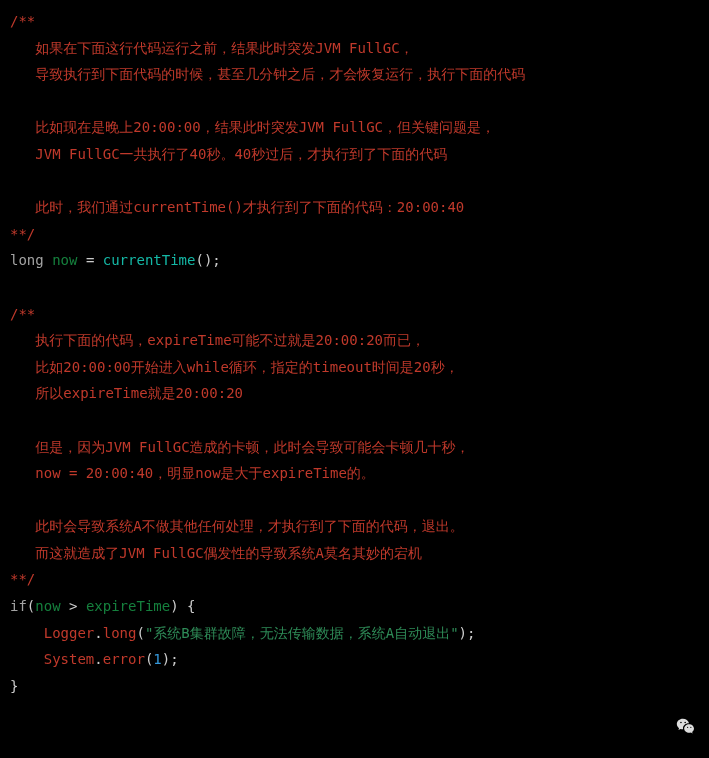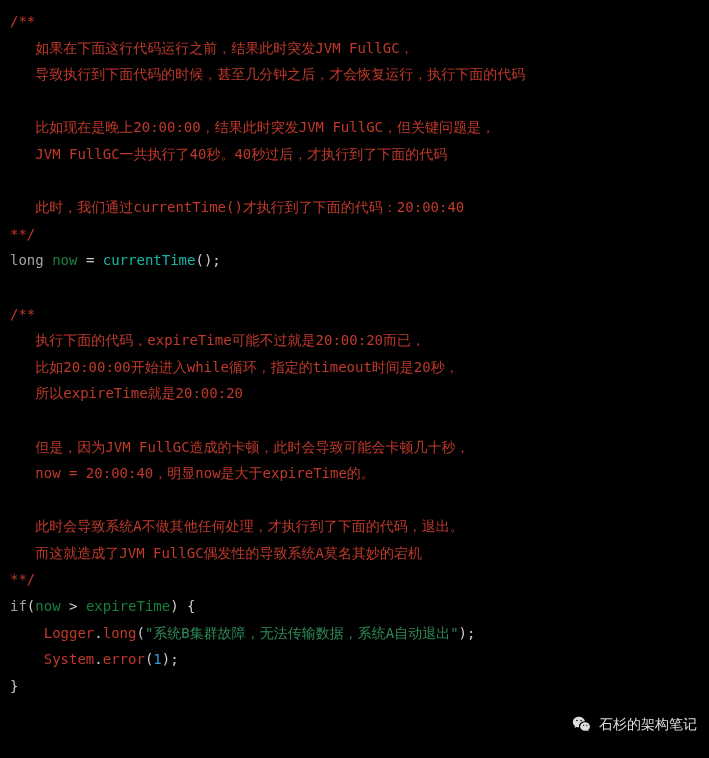--- a/index.html
+++ b/index.html
@@ -70,14 +70,13 @@
 <span class="comment">**/</span>
 <span class="keyword">if</span><span class="punct">(</span><span class="varname">now</span><span class="punct"> &gt; </span><span class="varname">expireTime</span><span class="punct">) {</span>
 <span>    </span><span class="objname">Logger</span><span class="punct">.</span><span class="method">long</span><span class="punct">(</span><span class="string">"系统B集群故障，无法传输数据，系统A自动退出"</span><span class="punct">);</span>
 <span>    </span><span class="objname">System</span><span class="punct">.</span><span class="method">error</span><span class="punct">(</span><span class="number">1</span><span class="punct">);</span>
 <span class="punct">}</span></pre>
 
 <div class="watermark">
   <svg viewBox="0 0 24 24">
       <path d="M8.5 3C4.9 3 2 5.6 2 8.8c0 1.8.9 3.4 2.4 4.5l-.6 1.9 2.2-1.1c.8.2 1.6.4 2.5.4h.4c-.1-.4-.2-.9-.2-1.3 0-2.9 2.8-5.3 6.3-5.3h.3C14.7 5 11.9 3 8.5 3zm-2 3.2c.5 0 .9.4.9.9s-.4.9-.9.9-.9-.4-.9-.9.4-.9.9-.9zm4.6 0c.5 0 .9.4.9.9s-.4.9-.9.9-.9-.4-.9-.9.4-.9.9-.9zM15.5 9c-3 0-5.5 2.1-5.5 4.7 0 2.6 2.5 4.7 5.5 4.7.6 0 1.3-.1 1.9-.3l1.8.9-.5-1.6c1.2-.9 2-2.2 2-3.7C20.7 11.1 18.5 9 15.5 9zm-1.7 2.6c.4 0 .7.3.7.7s-.3.7-.7.7-.7-.3-.7-.7.3-.7.7-.7zm3.5 0c.4 0 .7.3.7.7s-.3.7-.7.7-.7-.3-.7-.7.3-.7.7-.7z"></path>
     </svg>
-  <span>石杉的架构笔记</span>
 </div>
 
 </body></html>

